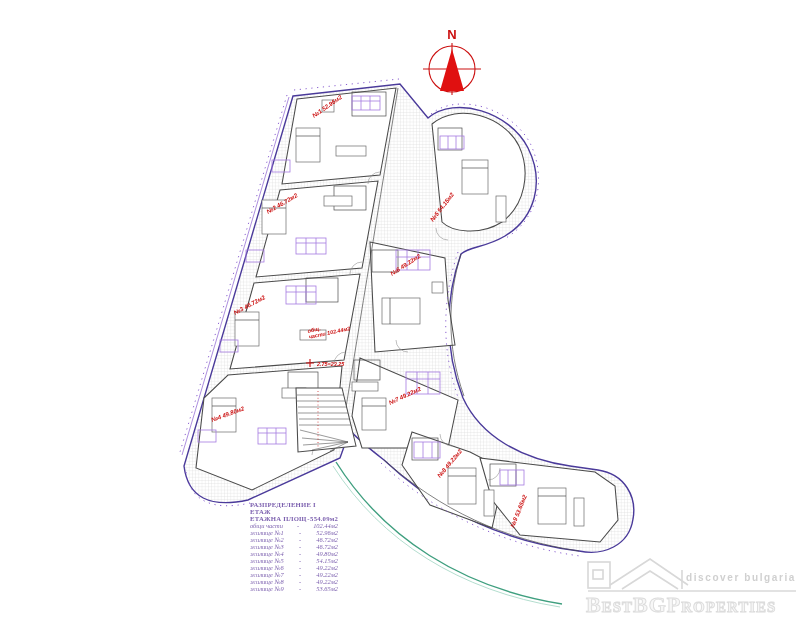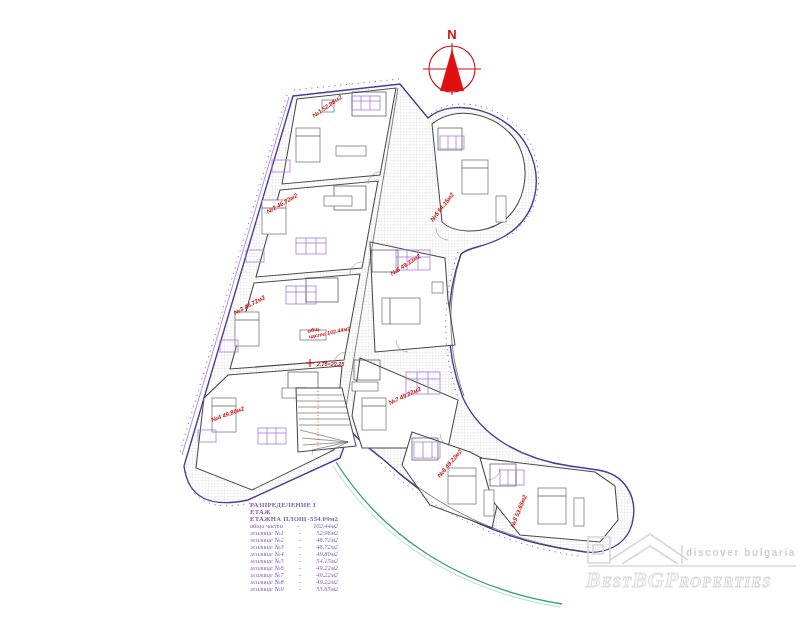--- a/index.html
+++ b/index.html
@@ -33,26 +33,26 @@
   .legend{position:absolute;left:250px;top:501px;width:88px;
           color:var(--legend_purple);font-family:"Liberation Serif",serif;
           font-style:italic;font-size:6.4px;line-height:7px;}
   .legend .lg{font-style:normal;font-weight:700;font-size:6.7px;letter-spacing:.2px;}
   .lrow{display:flex;}
   .lrow .lab{white-space:nowrap;}
   .lrow .dash{flex:1;text-align:center;}
   .lrow .val{text-align:right;white-space:nowrap;}
 
   
-  .wm{position:absolute;left:584px;top:526px;width:216px;height:78px;}
+  .wm{position:absolute;left:584px;top:551px;width:216px;height:78px;}
   .wm-tag{position:absolute;left:102px;top:21px;color:#d0d0d0;
           font-family:"Liberation Sans",sans-serif;font-size:10px;
           font-weight:700;letter-spacing:1.6px;white-space:nowrap;}
   .wm-brand{position:absolute;left:2px;top:41px;white-space:nowrap;
-          font-family:"Liberation Serif",serif;font-style:italic;font-weight:700;
+          font-family:"Liberation Serif",serif;font-weight:700;
           font-variant:small-caps;font-size:22px;letter-spacing:1px;color:#f7f7f7;
           -webkit-text-stroke:.9px #dcdcdc;text-shadow:0 0 1px #e3e3e3;text-align:center;}
   .wm-logo{position:absolute;left:0;top:0;}
 </style>
 </head>
 <body>
 
 <div class="stage">
 
   <svg width="800" height="629" viewBox="0 0 800 629">

